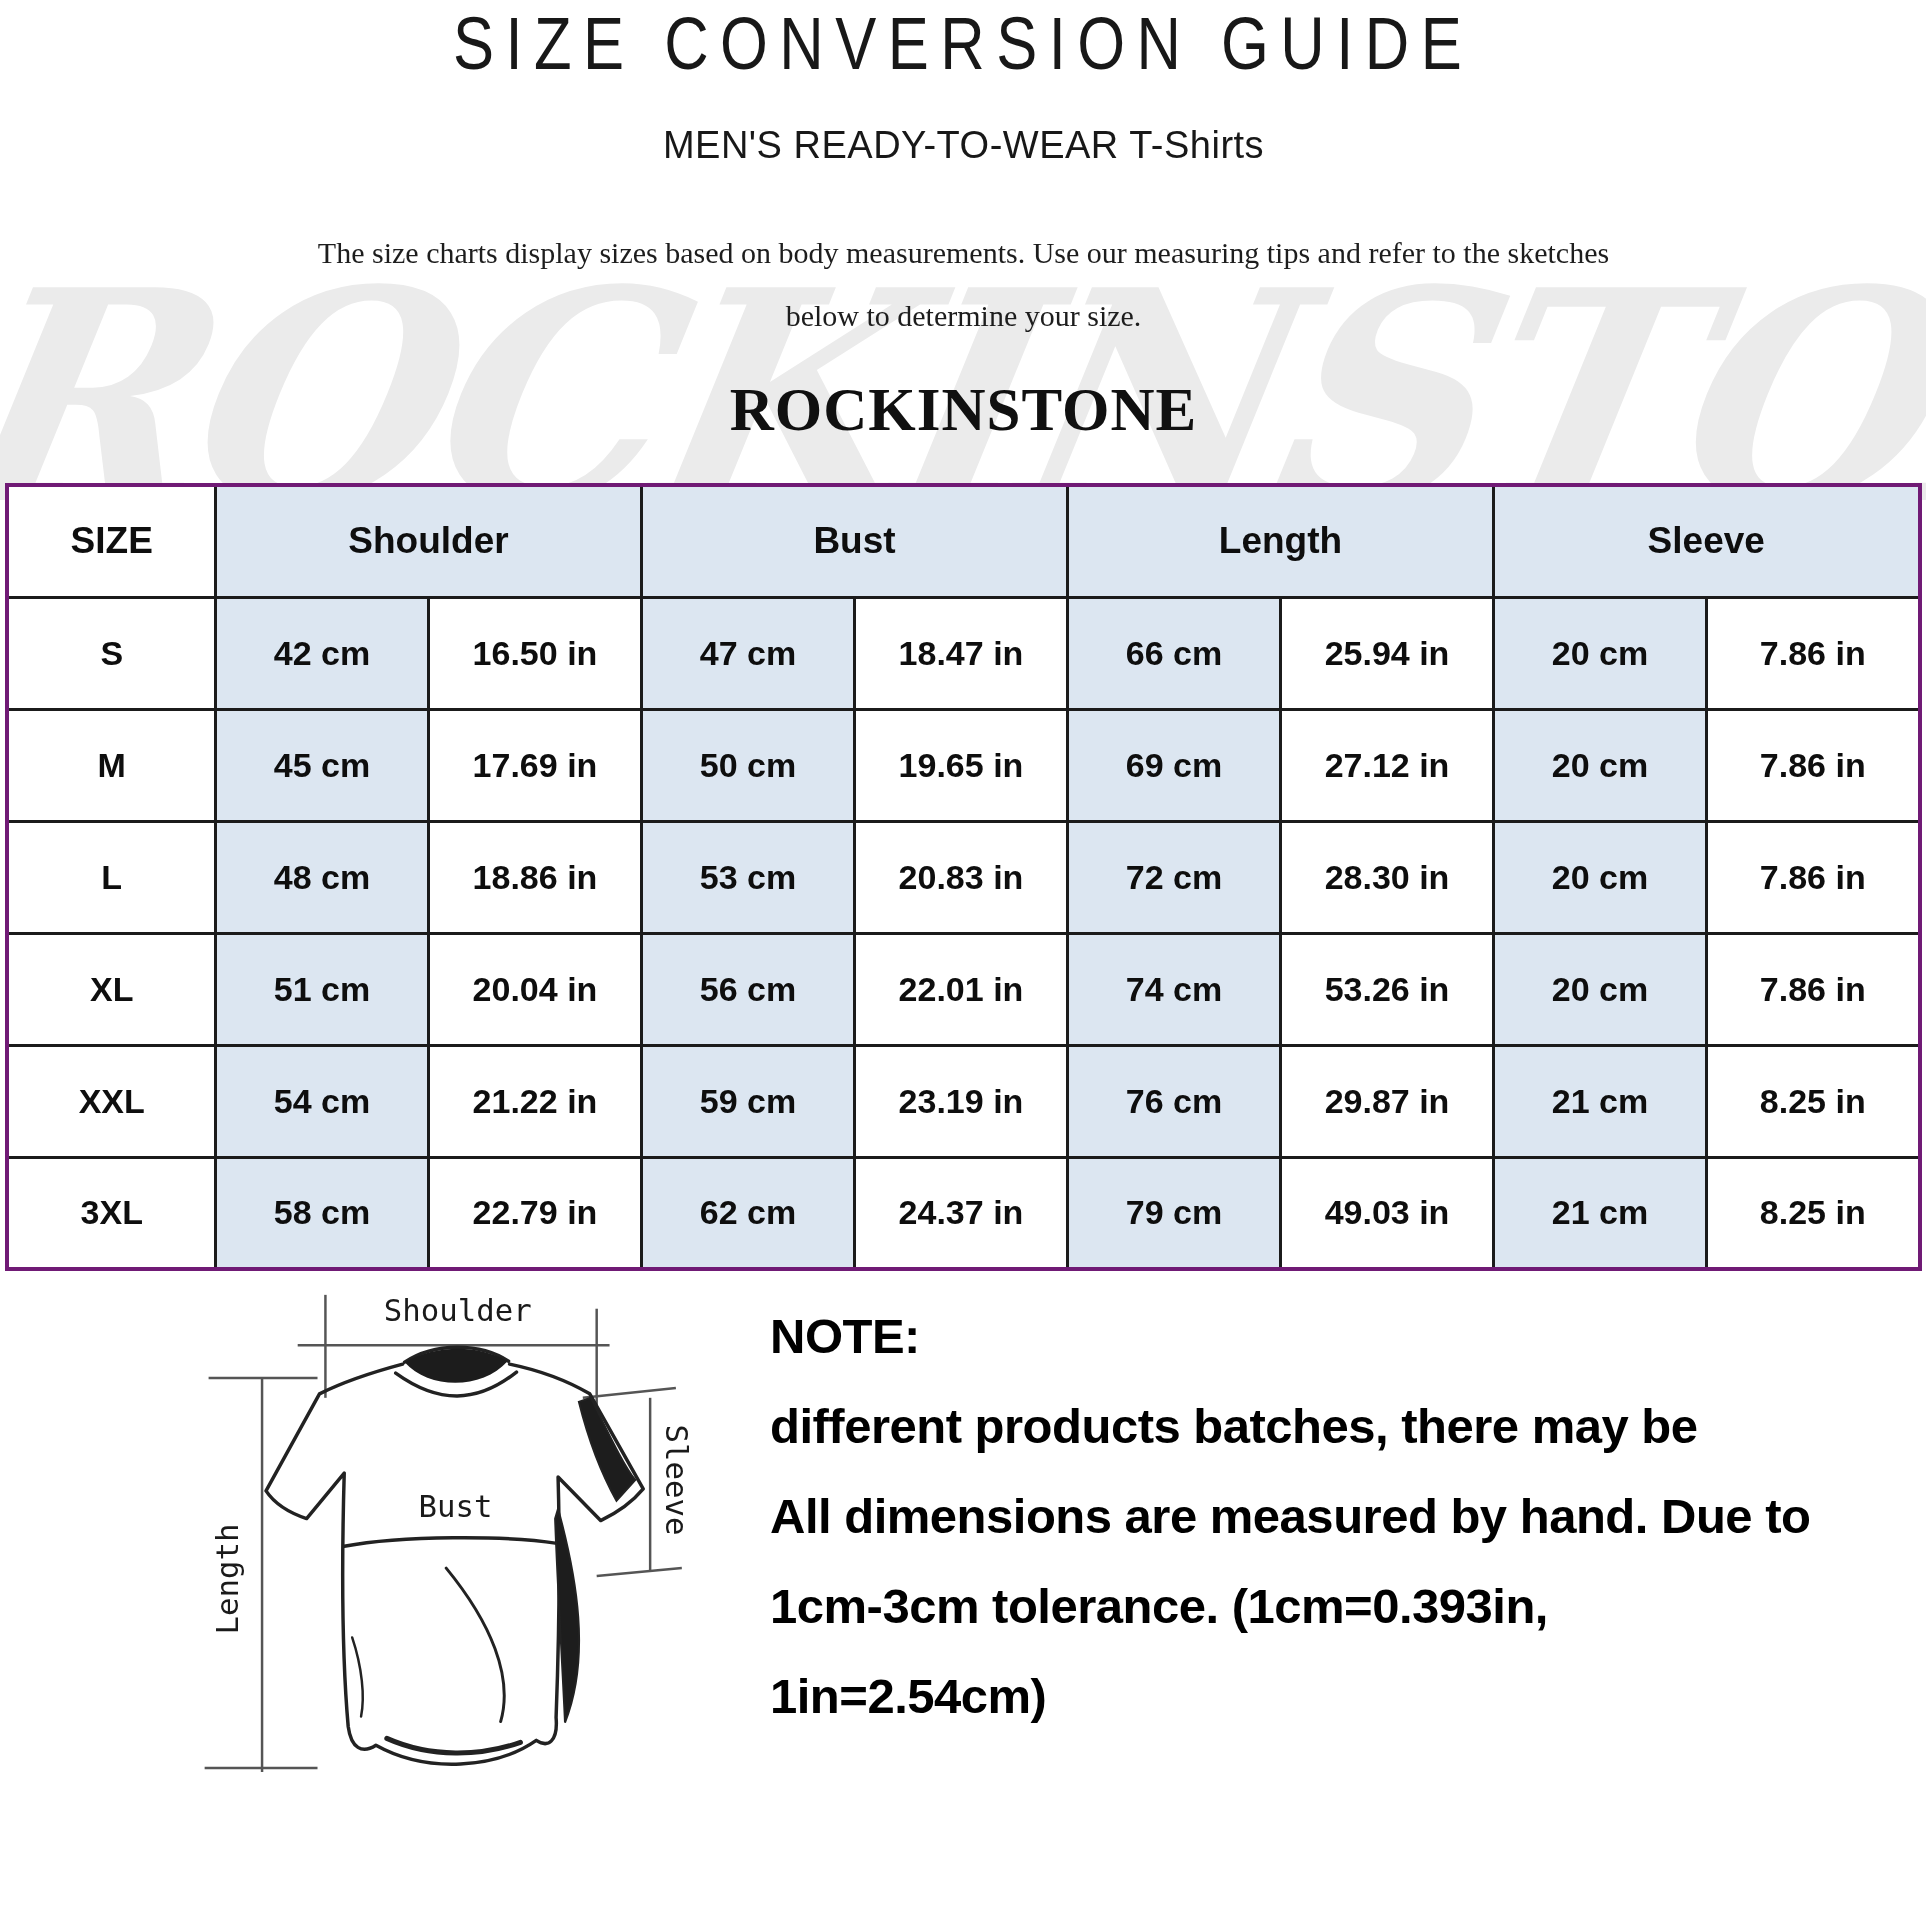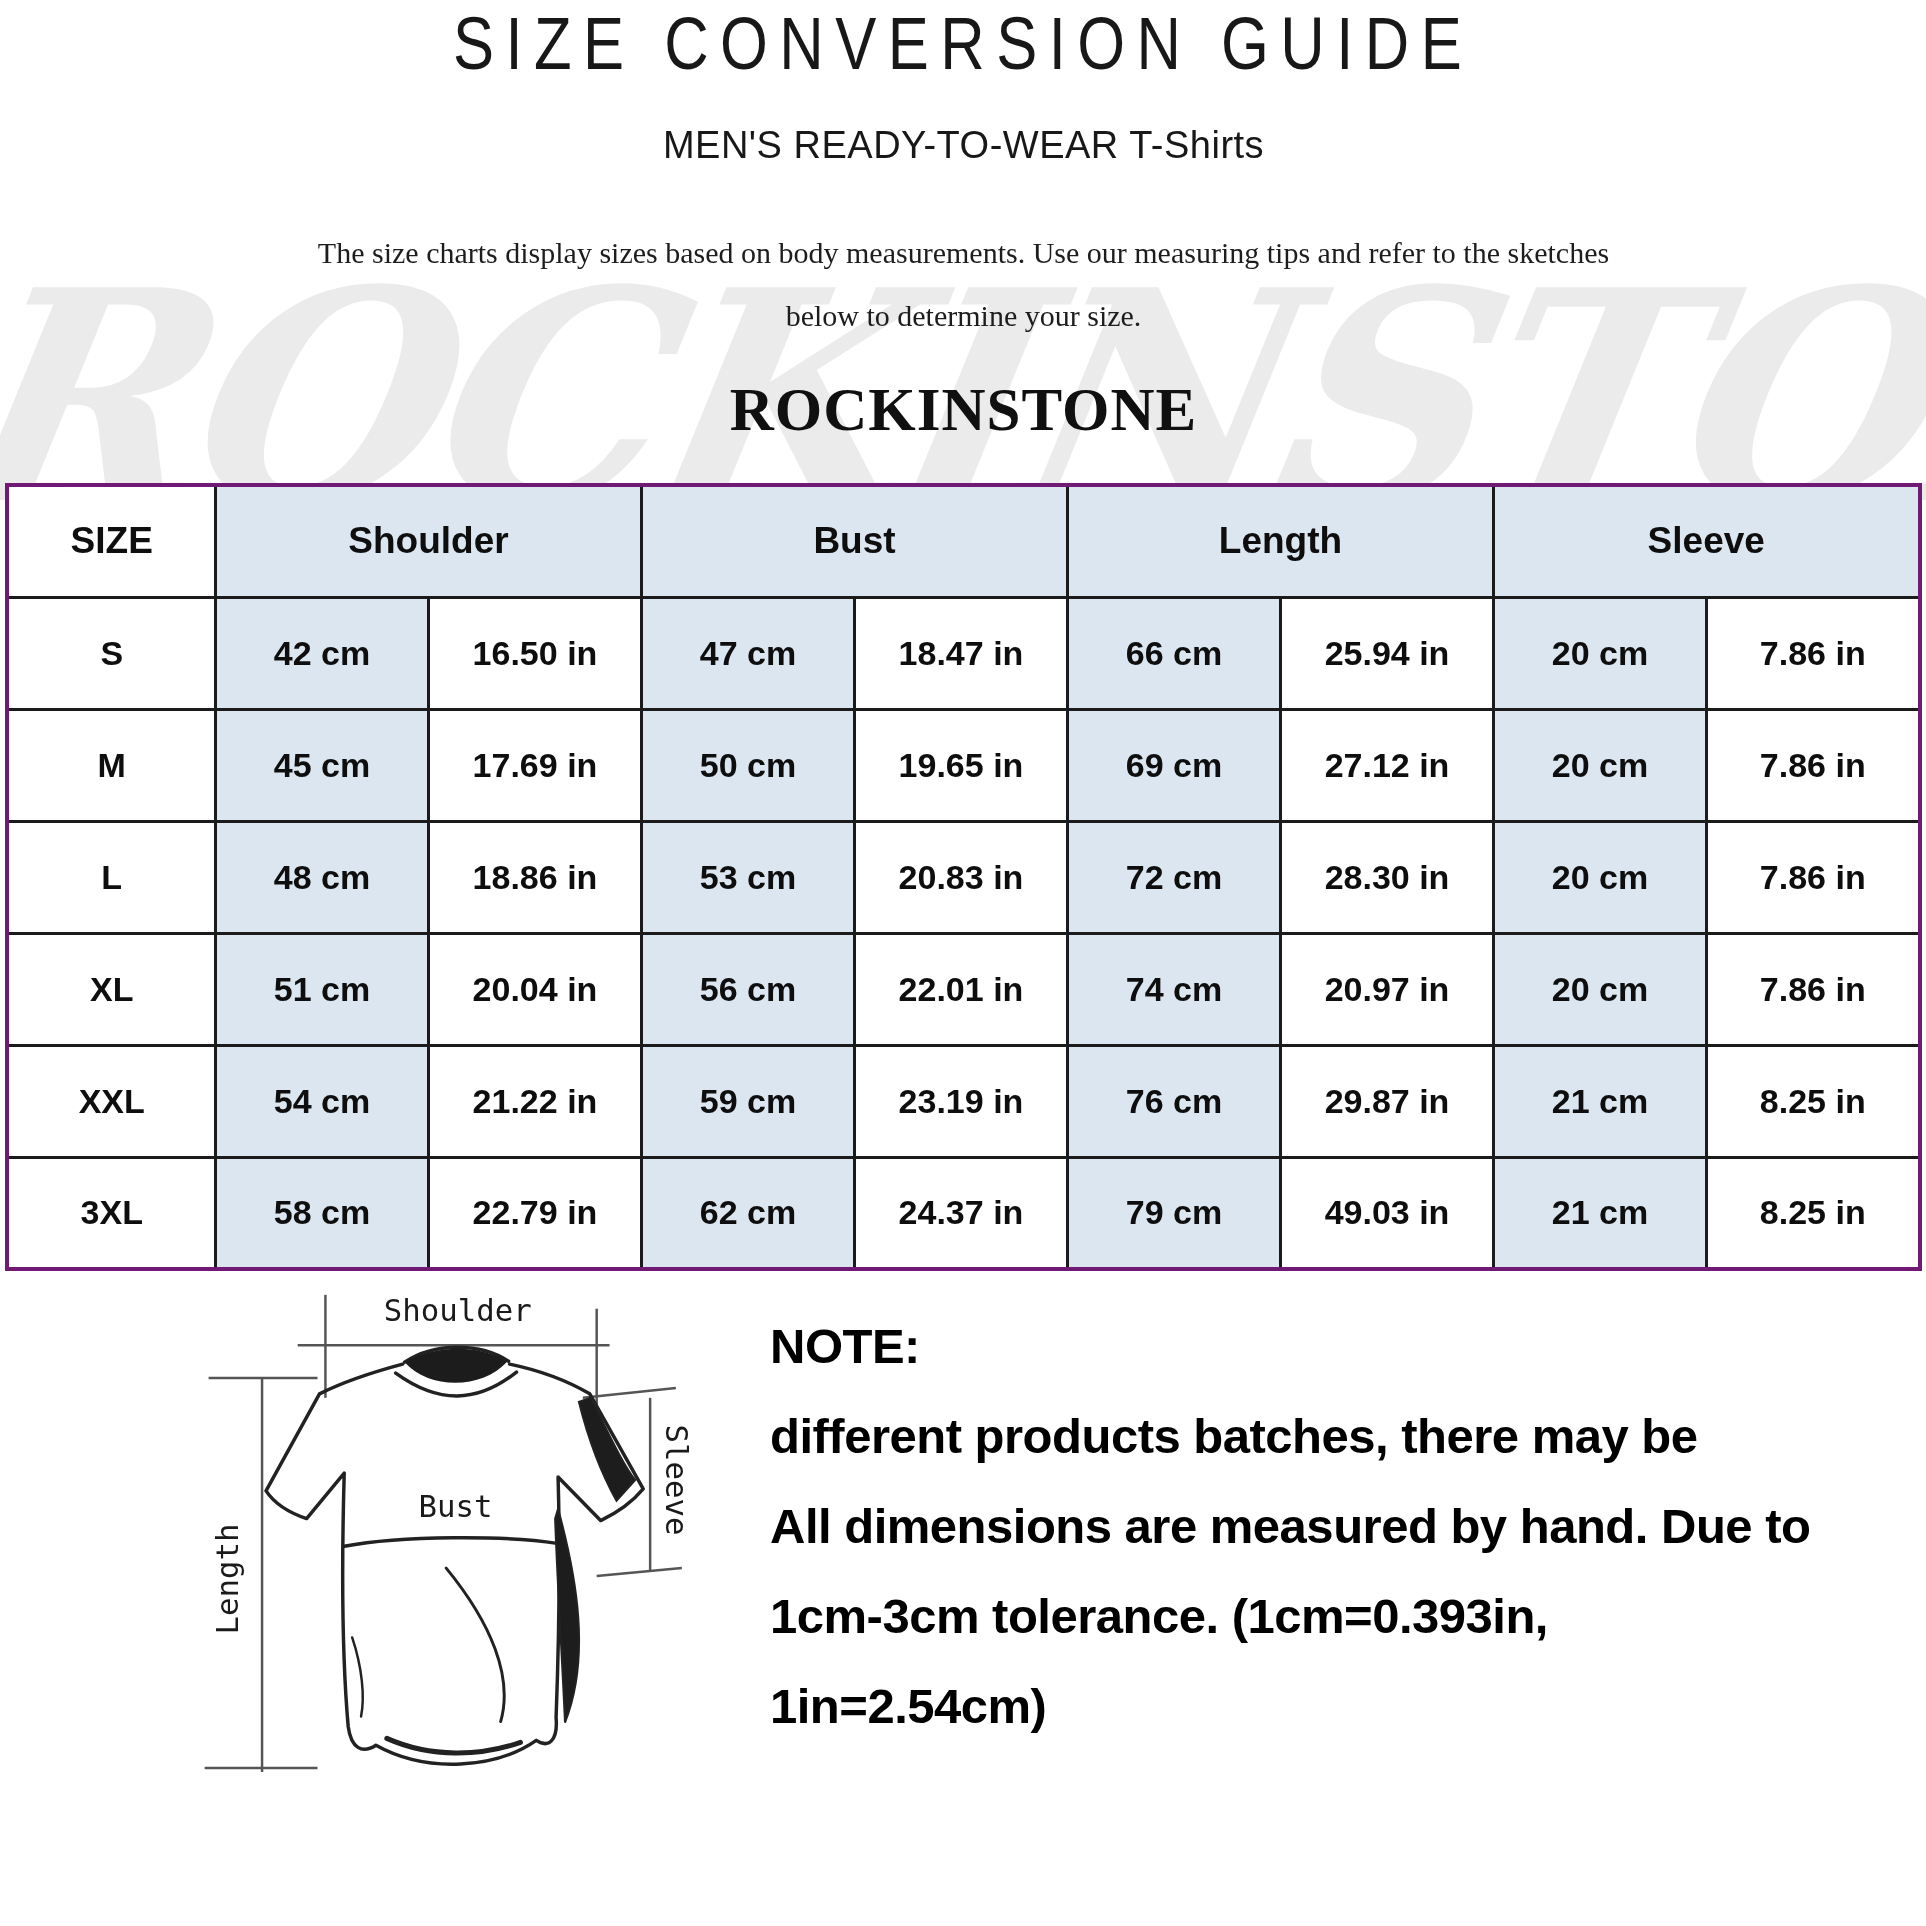--- a/index.html
+++ b/index.html
@@ -53,21 +53,21 @@
   .white { background:#ffffff; }
   col.size-col { width:208px; }
   col.val-col { width:213px; }
 
   .bottom { position:relative; margin-top:8px; height:495px; }
 
   .sketch-svg { position:absolute; left:149px; top:2px; }
   .sketch-label { font-family:"DejaVu Sans Mono", monospace; font-size:31px; fill:#1a1a1a; }
 
   .note {
-    position:absolute; left:770px; top:22px; width:1059px;
+    position:absolute; left:770px; top:12px; width:1059px;
     font-size:49px; font-weight:700; line-height:90px;
     letter-spacing:-0.5px; color:#000;
   }
 </style>
 </head>
 <body>
 
 <div class="watermark">ROCKINSTONE</div>
 
 <div class="content">
@@ -140,21 +140,21 @@
           <td class="blue">20 cm</td>
           <td class="white">7.86 in</td>
         </tr>
         <tr>
           <td class="white">XL</td>
           <td class="blue">51 cm</td>
           <td class="white">20.04 in</td>
           <td class="blue">56 cm</td>
           <td class="white">22.01 in</td>
           <td class="blue">74 cm</td>
-          <td class="white">20.97 in</td>
+          <td class="white">53.26 in</td>
           <td class="blue">20 cm</td>
           <td class="white">7.86 in</td>
         </tr>
         <tr>
           <td class="white">XXL</td>
           <td class="blue">54 cm</td>
           <td class="white">21.22 in</td>
           <td class="blue">59 cm</td>
           <td class="white">23.19 in</td>
           <td class="blue">76 cm</td>

